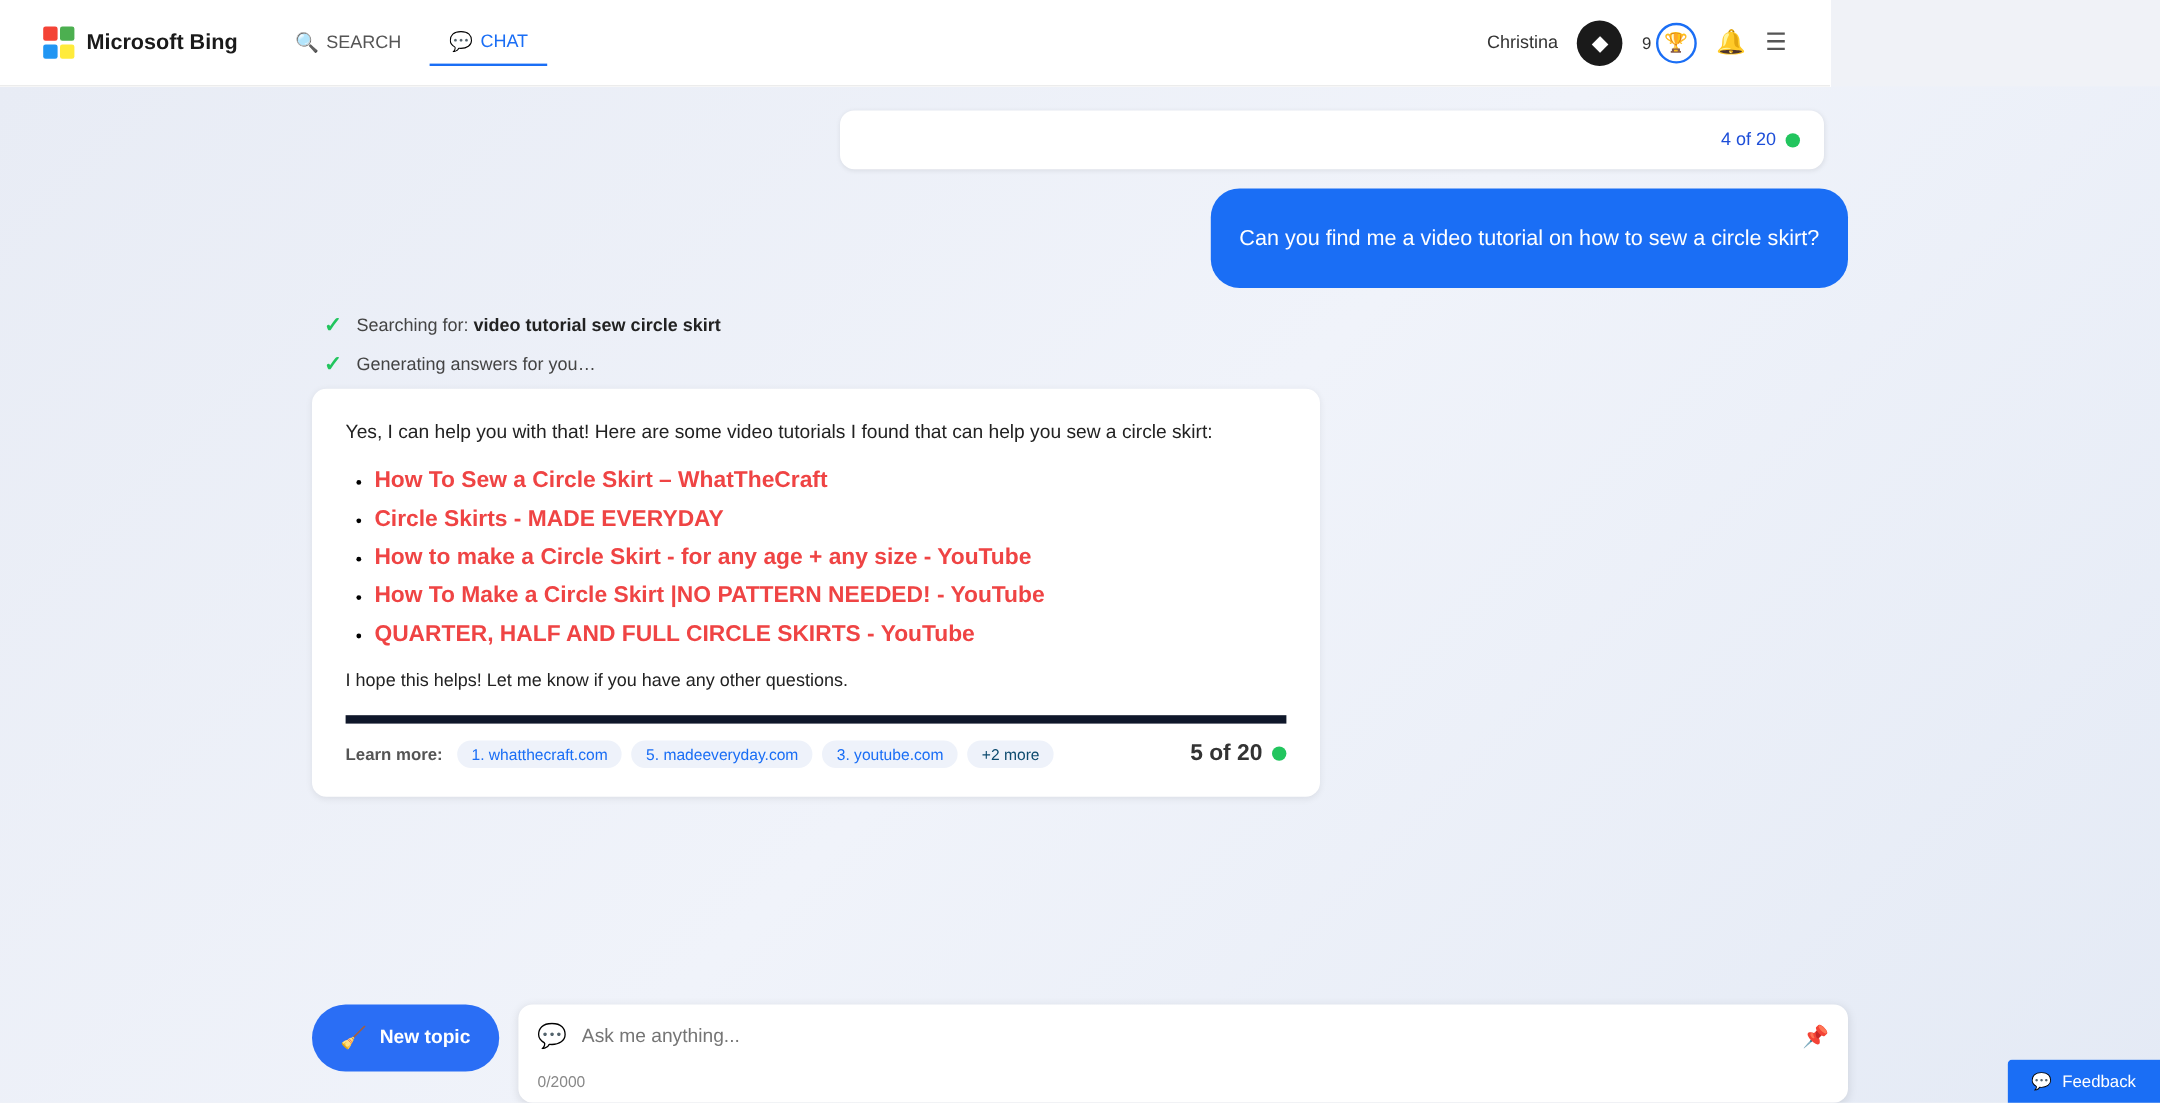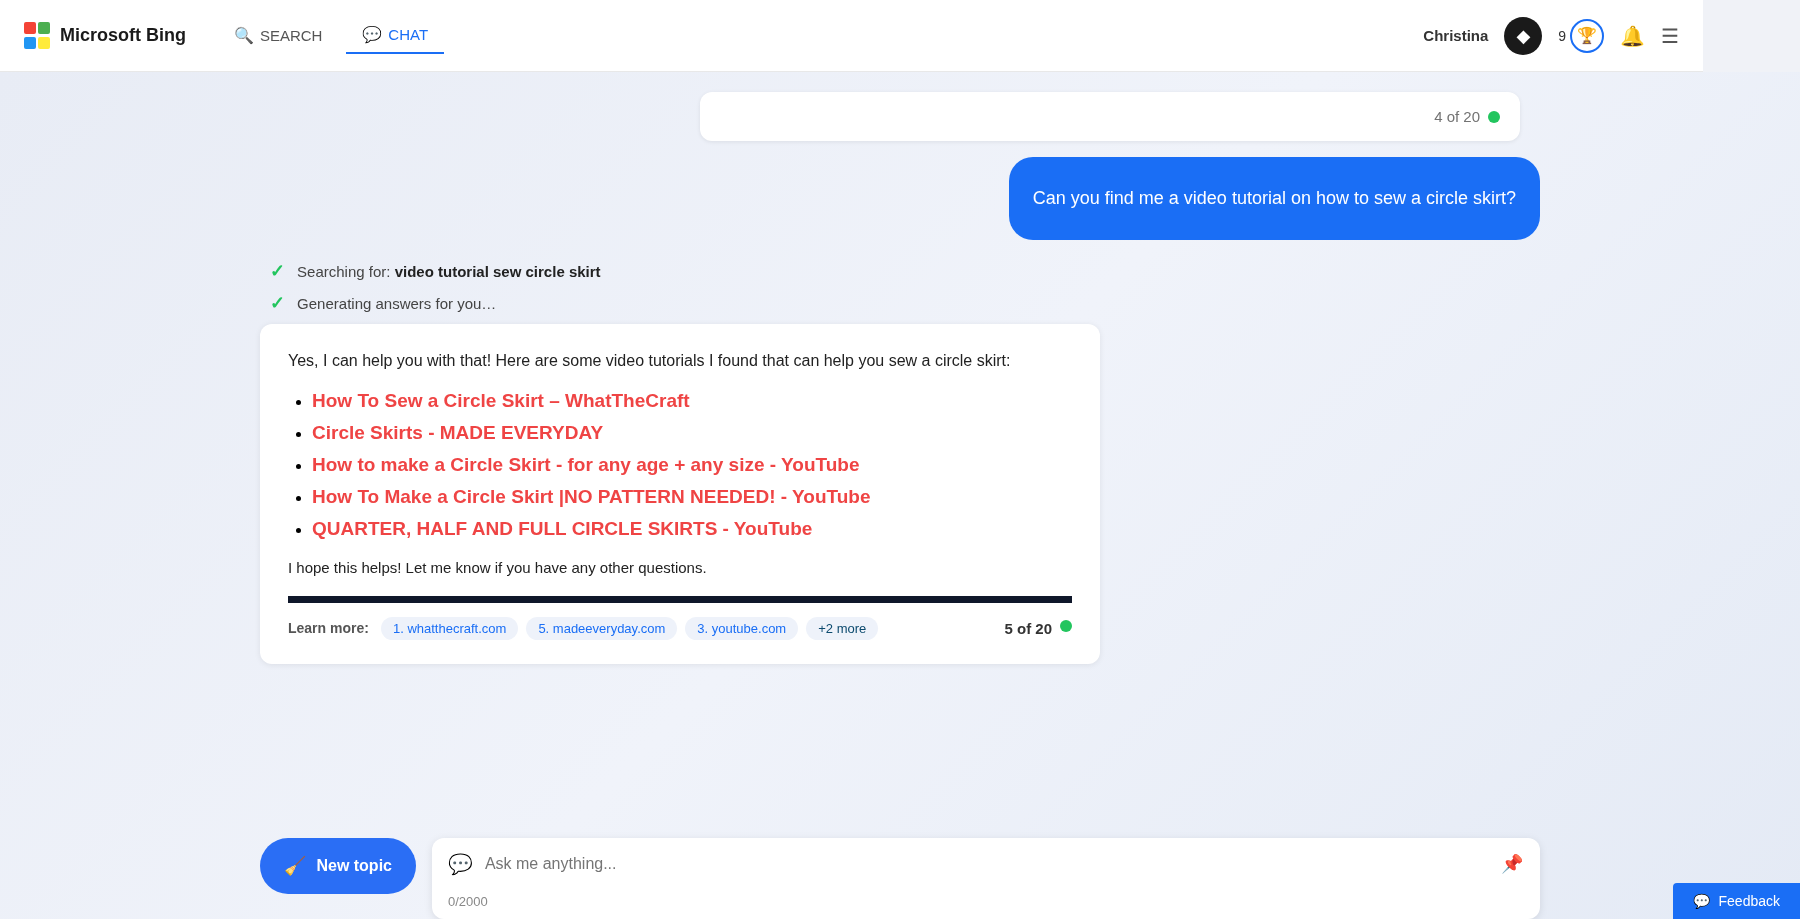--- a/index.html
+++ b/index.html
@@ -10,26 +10,26 @@
       width: 1800px;
       overflow-x: hidden;
     }
 
     
     .header {
       display: flex;
       align-items: center;
       background: #fff;
       height: 72px;
-      padding: 0 24px;
+      padding: 0 36px;
       border-bottom: 1px solid #e8e8e8;
       position: fixed;
       top: 0;
       left: 0;
-      width: 1703px;
+      width: 1525px;
       z-index: 100;
     }
     .header-logo {
       display: flex;
       align-items: center;
       gap: 8px;
       margin-right: 32px;
     }
     .bing-logo-colors {
       display: flex;
@@ -79,21 +79,21 @@
       font-size: 16px;
     }
     .header-right {
       display: flex;
       align-items: center;
       gap: 16px;
     }
     .user-name {
       font-size: 15px;
       color: #333;
-      font-weight: 700;
+      font-weight: 400;
     }
     .avatar {
       width: 38px;
       height: 38px;
       border-radius: 50%;
       background: #1a1a1a;
       display: flex;
       align-items: center;
       justify-content: center;
       color: white;
@@ -159,21 +159,21 @@
       padding: 16px 20px;
       max-width: 820px;
       width: 820px;
       display: flex;
       justify-content: flex-end;
       align-items: center;
       box-shadow: 0 1px 4px rgba(0,0,0,0.08);
     }
     .count-text {
       font-size: 15px;
-      color: #737373;
+      color: #1d4ed8;
       font-weight: 500;
       margin-right: 8px;
     }
     .green-dot {
       width: 12px;
       height: 12px;
       border-radius: 50%;
       background: #22c55e;
     }
 
@@ -280,23 +280,23 @@
       background: #eef2fa;
       color: #0c4a6e;
       padding: 4px 12px;
       border-radius: 20px;
       font-size: 13px;
       cursor: pointer;
     }
     .count-right {
       margin-left: auto;
       display: flex;
-      align-items: flex-start;
+      align-items: center;
       gap: 8px;
-      font-size: 15px;
+      font-size: 19px;
       font-weight: 600;
       color: #333;
     }
 
     
     .bottom-area {
       display: flex;
       align-items: flex-start;
       padding: 16px 260px 0 260px;
       gap: 16px;

